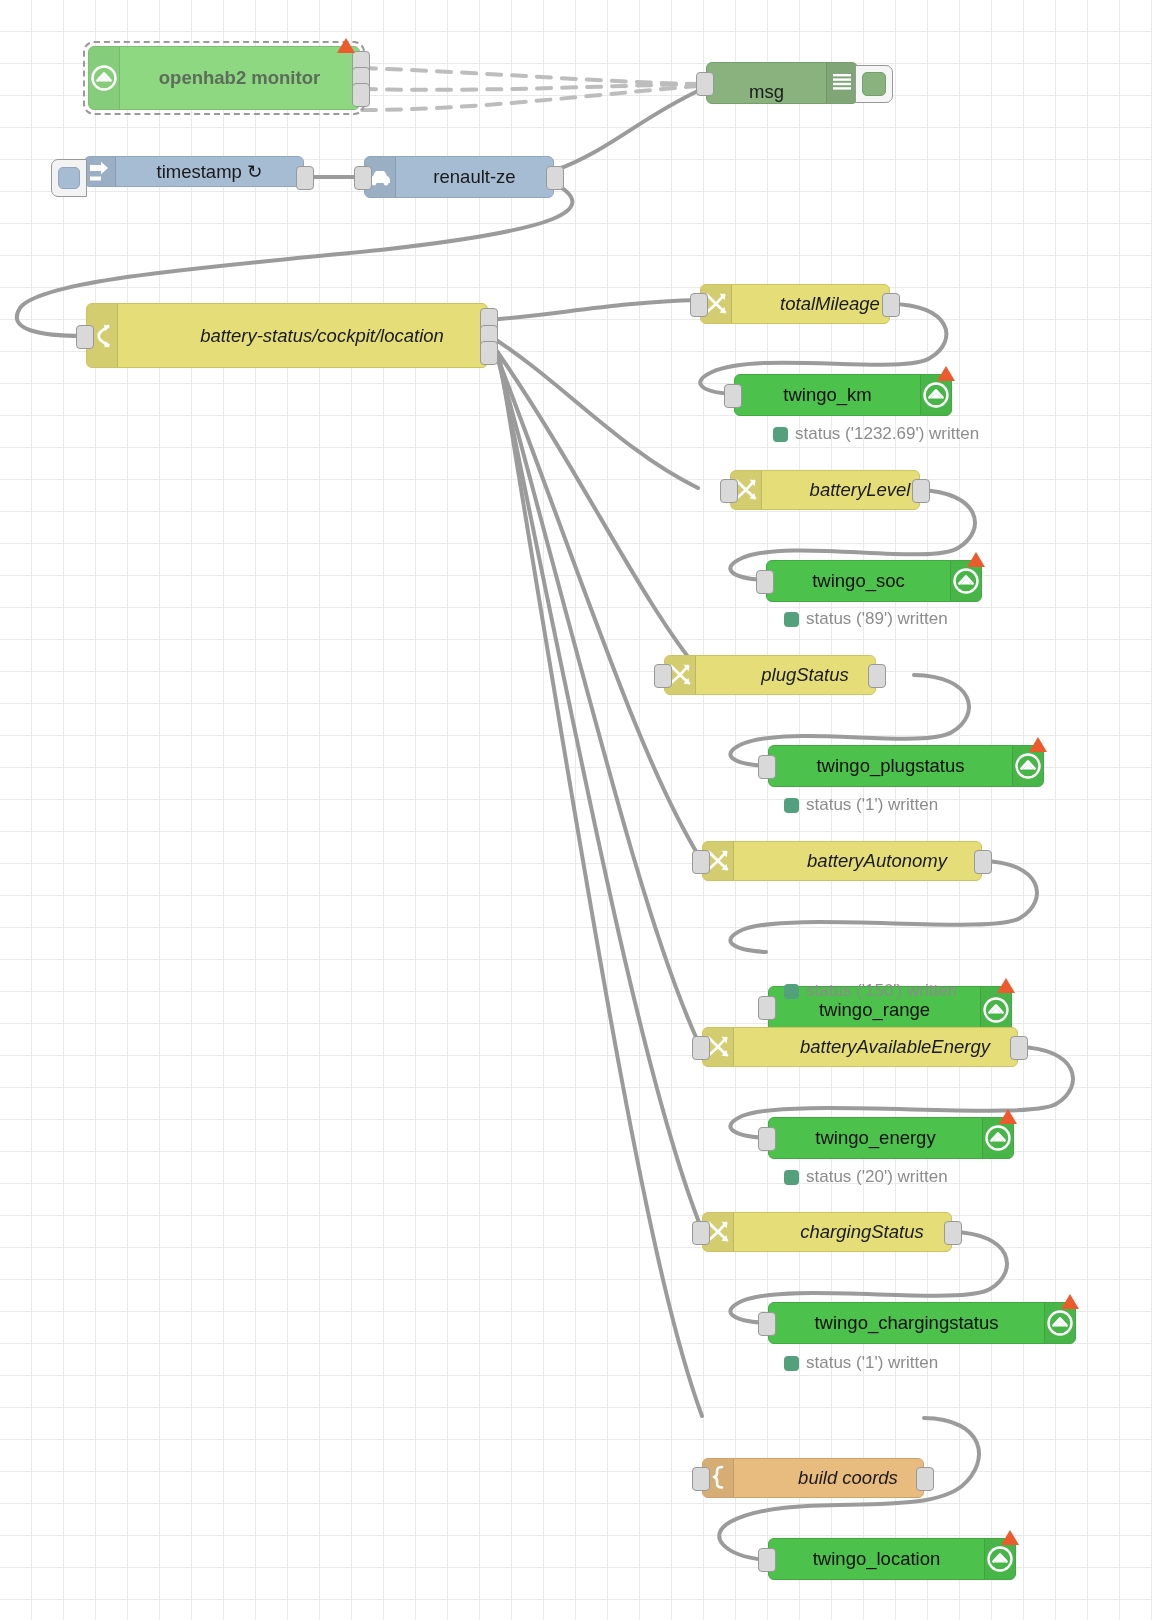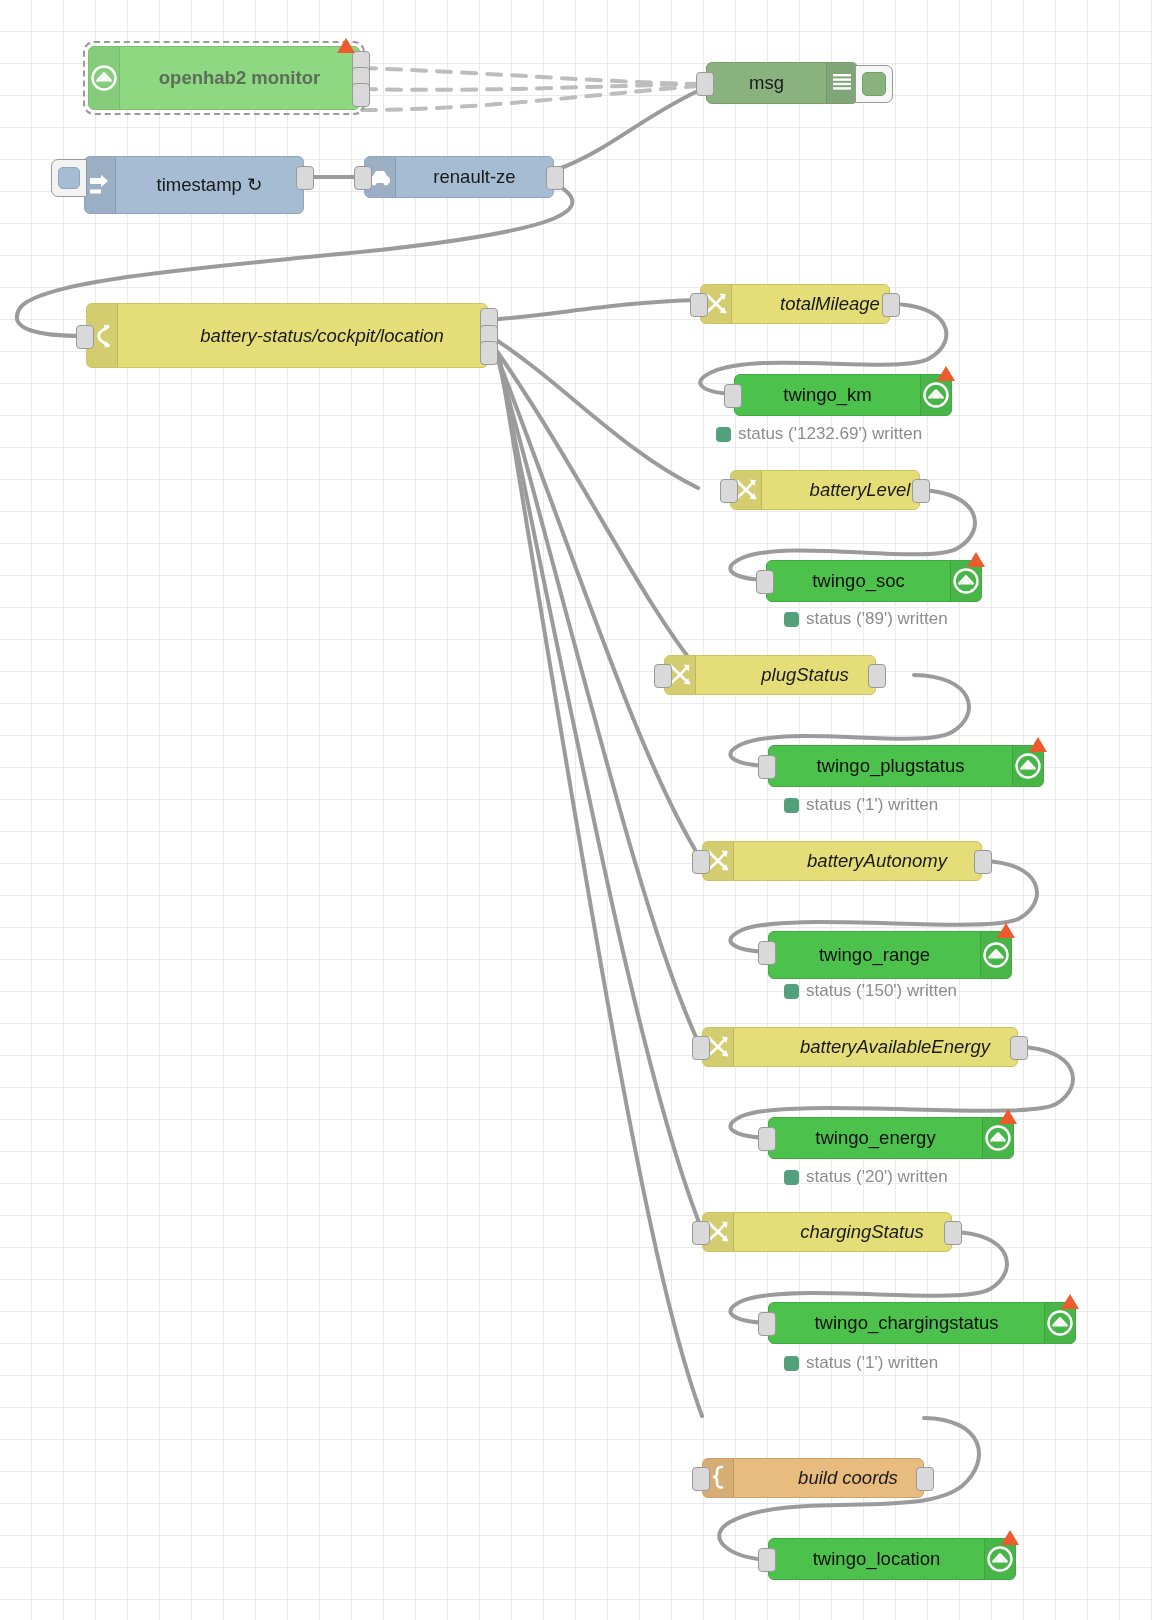--- a/index.html
+++ b/index.html
@@ -88,21 +88,21 @@
 
   .n-blue{background:#a6bcd3;border-color:#8fa6be;}
   .n-blue .iconbox{background:rgba(0,0,0,.07);}
 
   .n-yellow{background:#e4dd78;border-color:#cbc45f;}
   .n-yellow .iconbox{background:rgba(0,0,0,.07);}
 
   .n-orange{background:#e8bb7f;border-color:#cfa26b;}
   .n-orange .iconbox{background:rgba(0,0,0,.07);}
 
-  .n-debug{background:#8ab27f;border-color:#76a06b;}
+  .n-debug{background:#8ab27f;border-color:#76a06b;align-items:flex-end;}
   .n-debug .iconbox.right{background:rgba(0,0,0,.07);}
 
   
   .injectbtn{
     position:absolute;left:-34px;top:2px;
     width:36px;height:38px;
     background:#f3f3f3;border:1px solid #999;
     border-radius:7px 0 0 7px;
     box-sizing:border-box;
     display:flex;align-items:center;justify-content:center;
@@ -171,21 +171,21 @@
             <path d="M8.5 17.5 L15 10.5 L21.5 17.5" fill="none" stroke="#ffffff" stroke-width="2.6" stroke-linecap="round" stroke-linejoin="round"></path>
             <path d="M9.5 18.6 L15 12.6 L20.5 18.6 Z" fill="#ffffff"></path>
           </svg>
         </div>
         <div class="label">openhab2 monitor</div>
         <div class="port out" style="top: 4px;"></div>
         <div class="port out" style="top: 20px;"></div>
         <div class="port out" style="top: 36px;"></div>
         <div class="tri" style="right: 4px;"></div>
       </div>
-      <div class="node n-blue" style="left: 84px; top: 156px; width: 220px; height: 58px; align-items: center;">
+      <div class="node n-blue" style="left: 84px; top: 156px; width: 220px; height: 31px; align-items: center;">
         <div class="iconbox">
           <svg class="glyph" width="26" height="26" viewBox="0 0 26 26">
             <path d="M3 6 h11 v-3.2 l7 6.2 -7 6.2 v-3.2 h-11 z" fill="#ffffff"></path>
             <rect x="3" y="17.5" width="11" height="4" fill="#ffffff"></rect>
           </svg>
         </div>
         <div class="label">timestamp ↻</div>
         <div class="port out" style="top: 9px;"></div>
         <div class="injectbtn">
           <i></i>
@@ -313,21 +313,21 @@
             <path d="M5 5 C10 10 18 18 23 22" fill="none" stroke="#ffffff" stroke-width="2.8" stroke-linecap="round"></path>
             <path d="M5 22 C10 18 18 10 22 5" fill="none" stroke="#ffffff" stroke-width="2.8" stroke-linecap="round"></path>
             <path d="M17.5 3.5 L23.5 4.5 L22.5 10.5 Z" fill="#ffffff"></path>
             <path d="M22.5 17 L23.5 23.5 L17.5 22.5 Z" fill="#ffffff"></path>
           </svg>
         </div>
         <div class="label ital">batteryAutonomy</div>
         <div class="port in" style="top: 8px;"></div>
         <div class="port out" style="top: 8px;"></div>
       </div>
-      <div class="node n-green" style="left: 768px; top: 931px; width: 244px; height: 48px;">
+      <div class="node n-green" style="left: 768px; top: 986px; width: 244px; height: 48px;">
         <div class="label">twingo_range</div>
         <div class="iconbox right">
           <svg class="glyph" width="30" height="30" viewBox="0 0 30 30">
             <circle cx="15" cy="15" r="11.5" fill="none" stroke="#ffffff" stroke-width="2.4"></circle>
             <path d="M8.5 17.5 L15 10.5 L21.5 17.5" fill="none" stroke="#ffffff" stroke-width="2.6" stroke-linecap="round" stroke-linejoin="round"></path>
             <path d="M9.5 18.6 L15 12.6 L20.5 18.6 Z" fill="#ffffff"></path>
           </svg>
         </div>
         <div class="port in" style="top: 9px;"></div>
         <div class="tri" style="right: -4px;"></div>
@@ -399,21 +399,21 @@
             <circle cx="15" cy="15" r="11.5" fill="none" stroke="#ffffff" stroke-width="2.4"></circle>
             <path d="M8.5 17.5 L15 10.5 L21.5 17.5" fill="none" stroke="#ffffff" stroke-width="2.6" stroke-linecap="round" stroke-linejoin="round"></path>
             <path d="M9.5 18.6 L15 12.6 L20.5 18.6 Z" fill="#ffffff"></path>
           </svg>
         </div>
         <div class="port in" style="top: 9px;"></div>
         <div class="tri" style="right: -4px;"></div>
       </div>
     </div>
   <div id="statuslayer">
-      <div class="status" style="left: 716px; top: 424px;">
+      <div class="status" style="left: 773px; top: 424px;">
         <span class="dot" style="background: rgb(83, 160, 125);"></span>
         <span>status ('1232.69') written</span>
       </div>
       <div class="status" style="left: 784px; top: 609px;">
         <span class="dot" style="background: rgb(83, 160, 125);"></span>
         <span>status ('89') written</span>
       </div>
       <div class="status" style="left: 784px; top: 795px;">
         <span class="dot" style="background: rgb(83, 160, 125);"></span>
         <span>status ('1') written</span>

